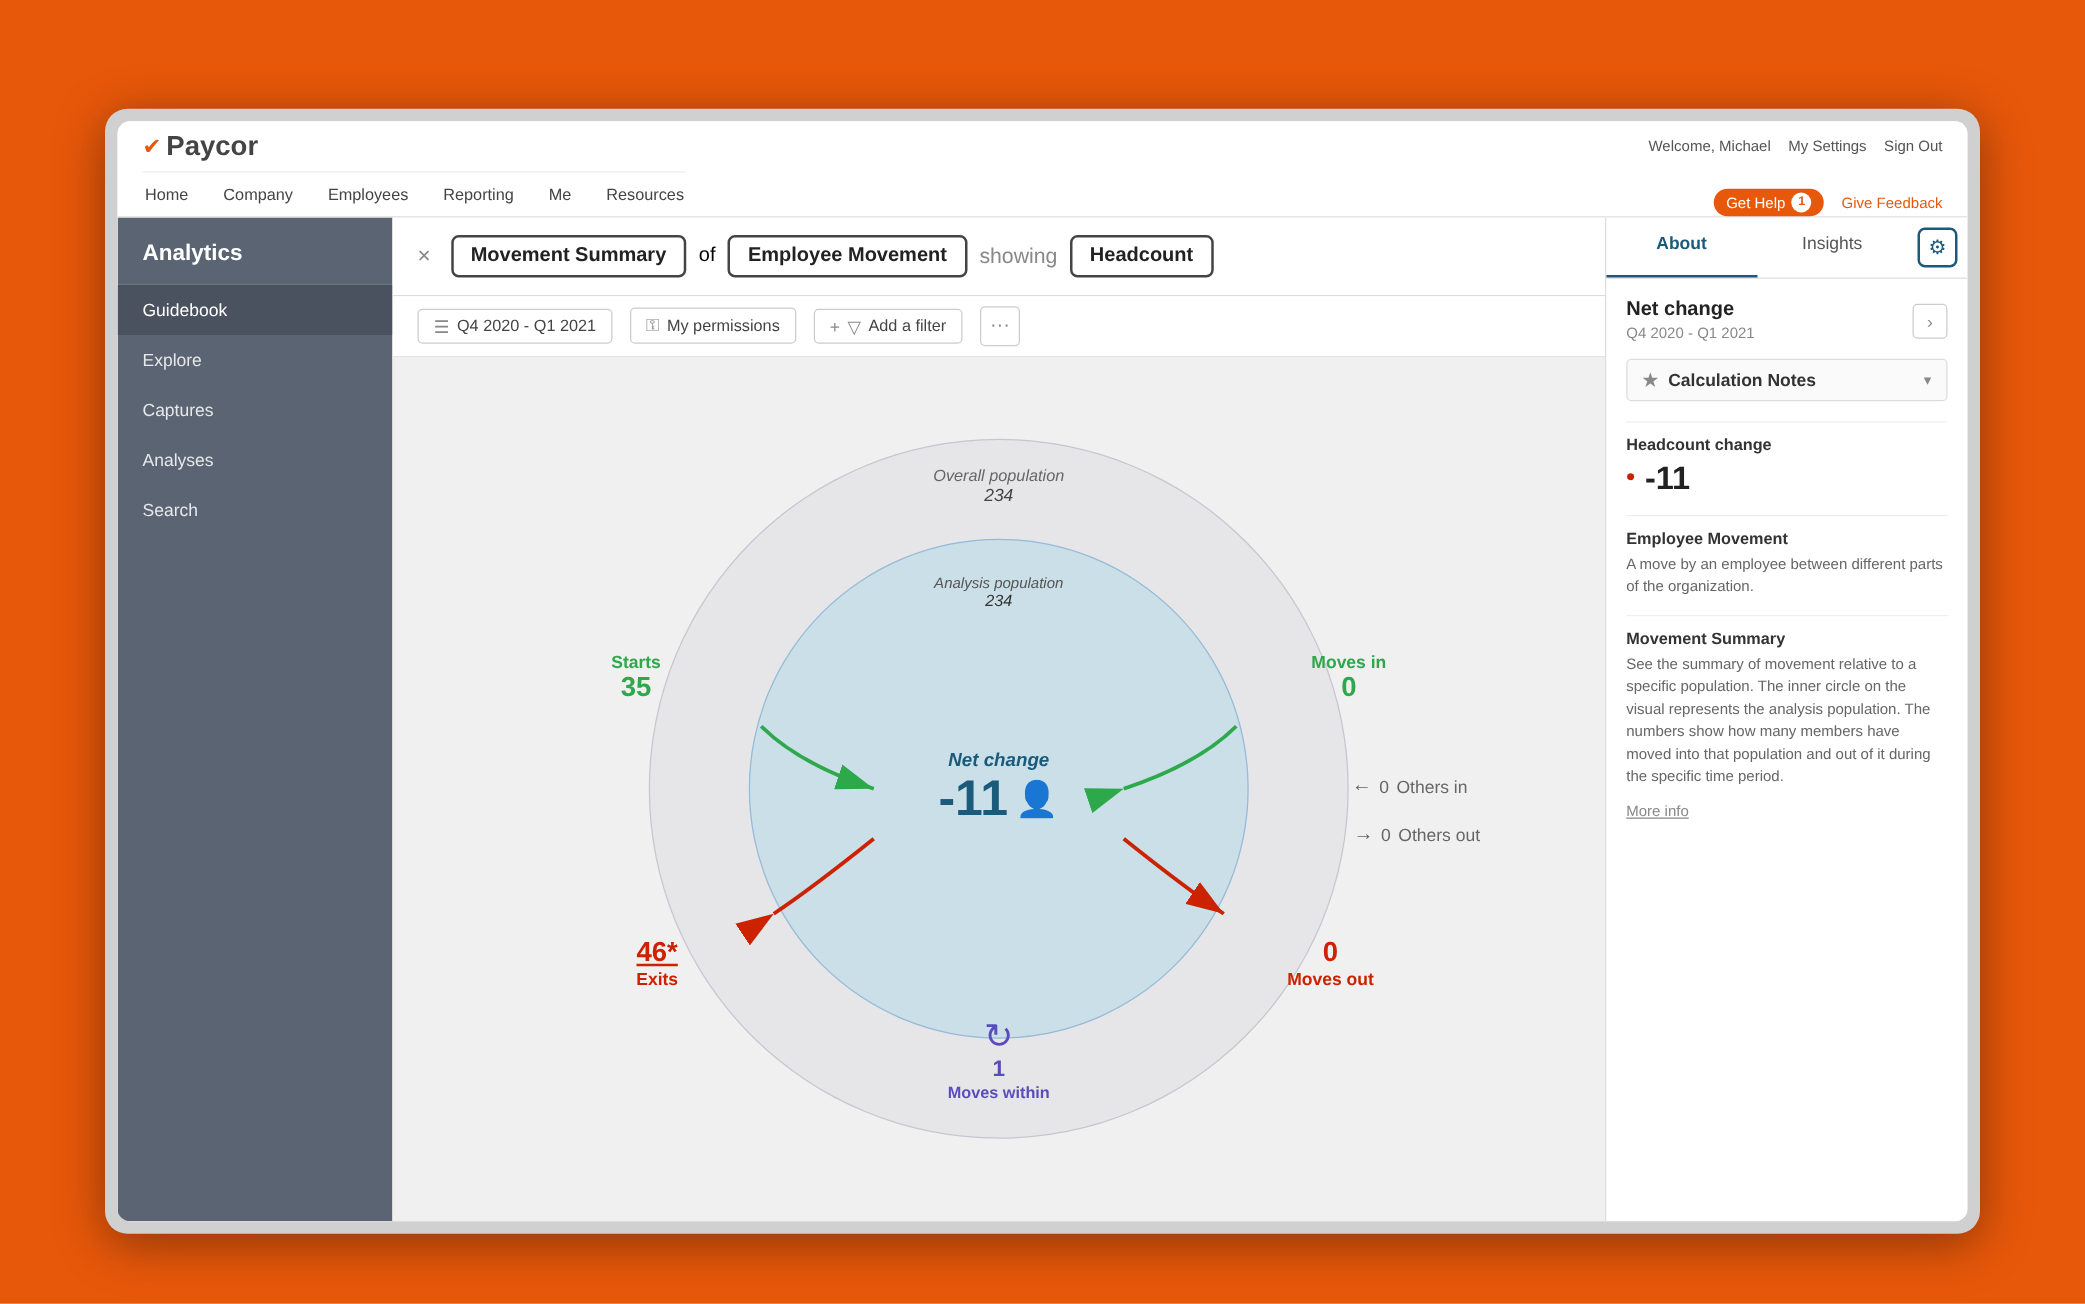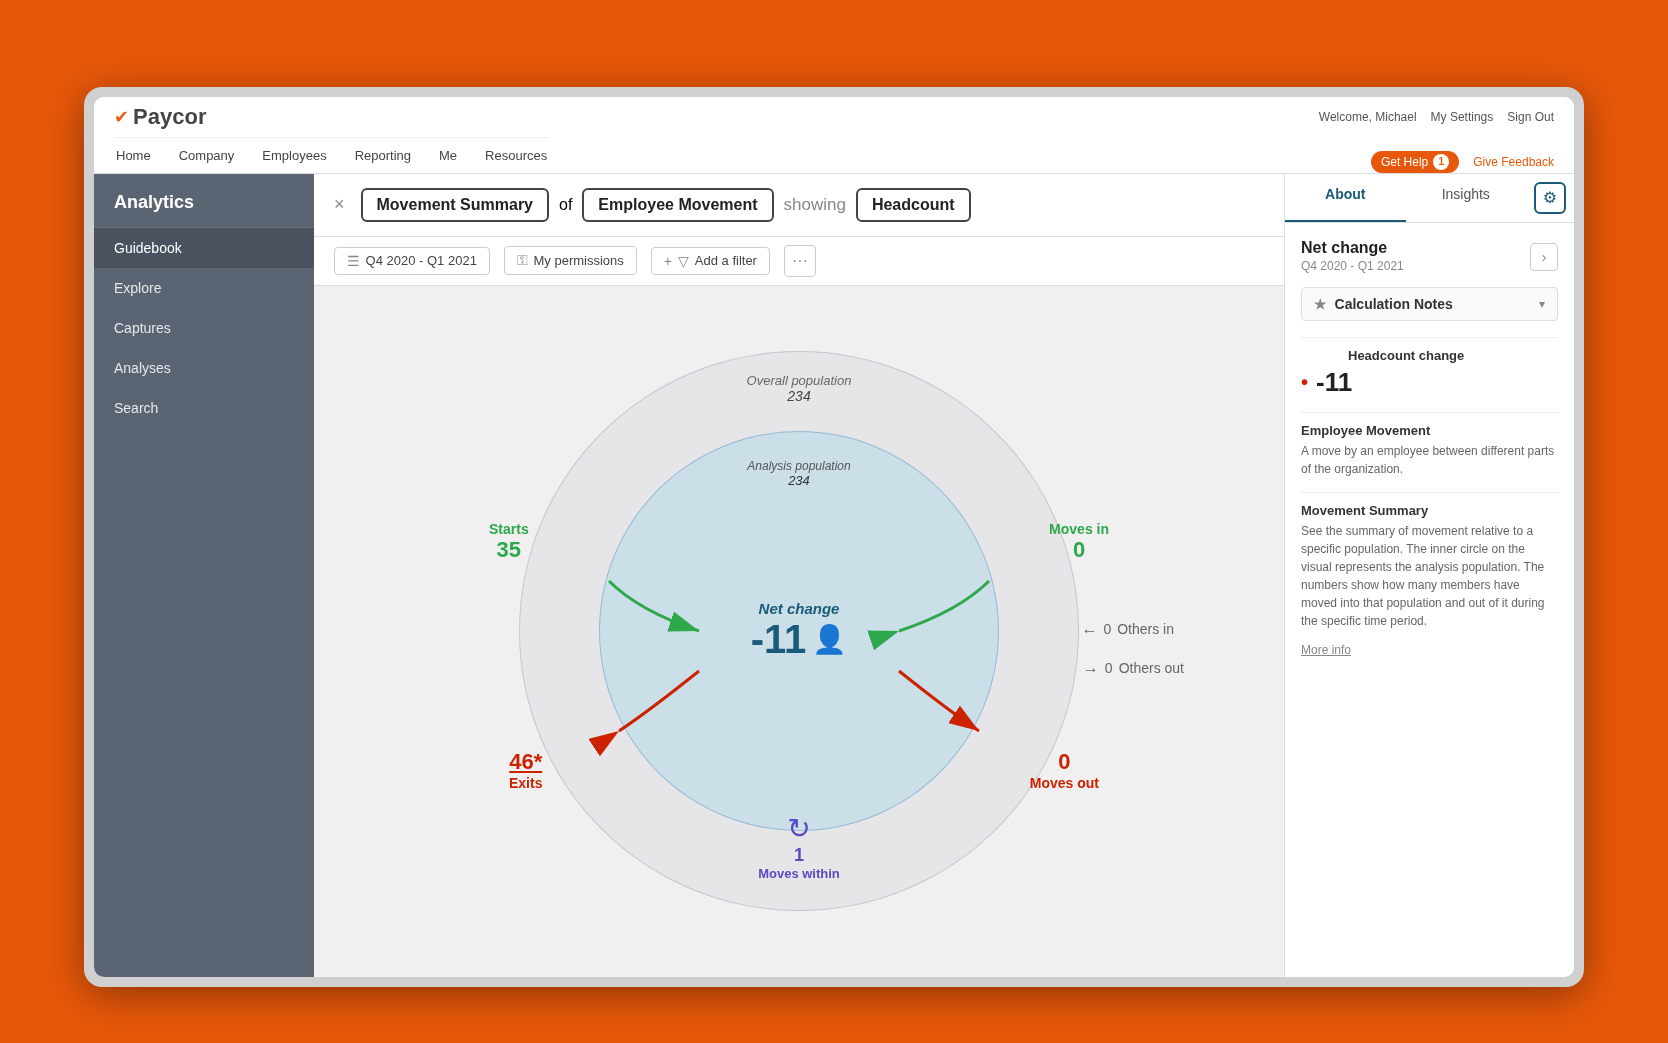--- a/index.html
+++ b/index.html
@@ -458,21 +458,20 @@
       font-weight: bold;
       color: #333;
     }
     .star-icon { color: #888; font-size: 14px; }
     .rp-section-chevron { color: #888; font-size: 12px; }
     .rp-section-title {
       font-size: 13px;
       font-weight: bold;
       color: #333;
       margin-bottom: 4px;
-      margin-left: 47px;
     }
     .rp-section-value {
       font-size: 26px;
       font-weight: bold;
       color: #222;
       margin-bottom: 14px;
       display: flex;
       align-items: center;
       gap: 8px;
     }

